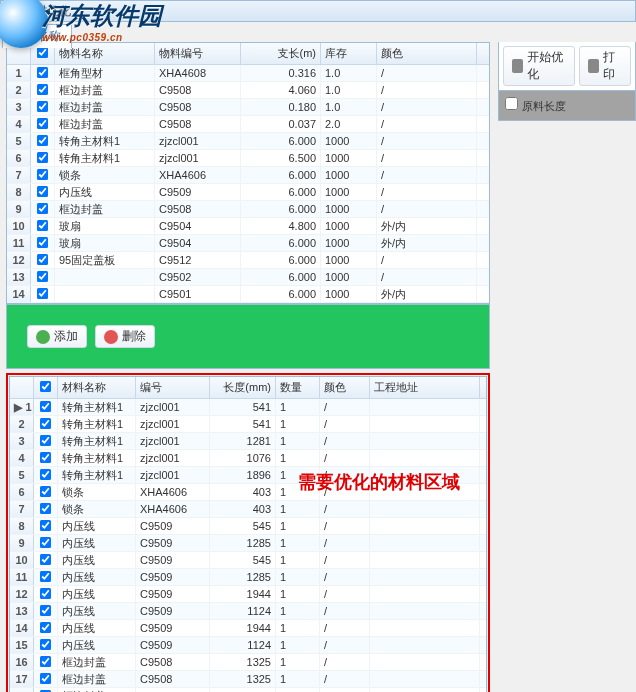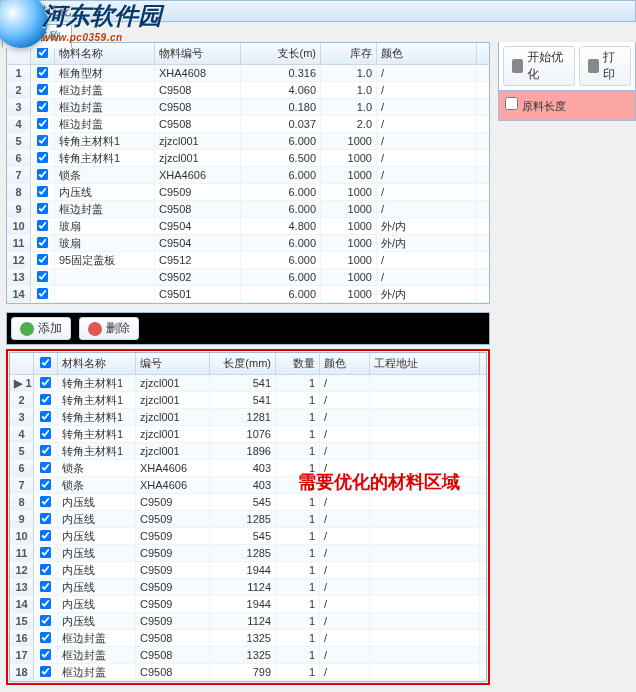--- a/index.html
+++ b/index.html
@@ -12,34 +12,34 @@
 .rightpane{position:absolute;left:498px;top:0;right:0}
 .grid{background:#fff;border:1px solid #9dbdd6}
 .grid .hdr{display:flex;background:linear-gradient(#f7fbff,#e4eef8);border-bottom:1px solid #c9d8e8;font-weight:normal;color:#333}
 .grid .hdr div{border-right:1px solid #c9d8e8;padding:3px 4px;font-size:11px}
 .grid .row{display:flex;border-bottom:1px solid #eef3f8;background:#fff}
 .grid .row:nth-child(odd){background:#f6fbff}
 .grid .row div{border-right:1px solid #eef3f8;padding:1px 4px;font-size:11px;height:16px;line-height:14px;overflow:hidden;white-space:nowrap}
 .c-idx{width:24px;text-align:center;font-weight:bold;color:#555;background:linear-gradient(#f7fbff,#e9f1fa)!important;border-right:1px solid #c9d8e8!important}
 .c-chk{width:24px;text-align:center}
 .c-chk input{margin:0;transform:scale(.85)}
-.top .c-name{width:100px}.top .c-code{width:86px;}.top .c-len{width:80px;text-align:right}.top .c-stock{width:56px;text-align:right}.top .c-color{width:100px}
-.toolbar{margin-top:8px;display:flex;gap:8px;padding:4px;background:#000000;border:1px solid #9dbdd6}
+.top .c-name{width:100px}.top .c-code{width:86px;}.top .c-len{width:80px;text-align:right}.top .c-stock{width:56px;text-align:left}.top .c-color{width:100px}
+.toolbar{margin-top:0;display:flex;gap:8px;padding:20px;background:#22c55e;border:1px solid #9dbdd6}
 .tbtn{display:inline-flex;align-items:center;gap:4px;padding:2px 8px;border:1px solid #cdd9e5;border-radius:3px;background:linear-gradient(#fff,#eef3f8);font-size:12px;cursor:pointer}
 .tbtn .i{width:14px;height:14px;border-radius:50%}
 .i-add{background:#4caf50}.i-del{background:#e25555}
 .opt-frame{margin-top:4px;border:2px solid #e00000;padding:1px}
 .opt-title{background:linear-gradient(#f7fbff,#e4eef8);border-bottom:1px solid #c9d8e8;padding:3px 6px;font-size:11px}
-.bot .c-name{width:78px}.bot .c-code{width:74px}.bot .c-len{width:66px;text-align:right}.bot .c-qty{width:44px;text-align:right}.bot .c-color{width:50px}.bot .c-addr{width:110px}
+.bot .c-name{width:78px}.bot .c-code{width:74px}.bot .c-len{width:66px;text-align:right}.bot .c-qty{width:44px;}.bot .c-color{width:50px}.bot .c-addr{width:110px}
 .tabs{display:flex;background:linear-gradient(#ebf3fb,#d6e5f5);border:1px solid #9dbdd6}
 .tabs div{padding:3px 7px;border-right:1px solid #9dbdd6;font-size:11px;cursor:pointer}
 .tabs .active{background:#fff}
 .rtools{background:#fff;border:1px solid #9dbdd6;border-top:none;padding:4px;display:flex;gap:4px}
 .rtools .tbtn .i{border-radius:2px;background:#888}
-.rpanel{background:#fca5a5;border:1px solid #9dbdd6;border-top:none;padding:6px;font-size:11px}
+.rpanel{background:#a3a3a3;border:1px solid #9dbdd6;border-top:none;padding:6px;font-size:11px}
 .rpanel input{margin-right:4px}
 .hdrchk{width:24px;text-align:center}
 .hdrchk input{transform:scale(.85)}
 .wm{position:absolute;left:-6px;top:-6px;z-index:50;display:flex;align-items:center;pointer-events:none}
 .wm .globe{width:54px;height:54px;border-radius:50%;background:radial-gradient(circle at 35% 35%,#fff,#6ec1ff 45%,#0b74c9 80%);box-shadow:0 2px 6px rgba(0,0,0,.3)}
 .wm .txt{margin-left:-6px}
 .wm .cn{font-size:24px;font-weight:bold;color:#063a6b;font-style:italic;text-shadow:0 1px 0 #fff}
 .wm .url{font-size:10px;font-weight:bold;color:#c2410c;font-style:italic;letter-spacing:.5px}
 .annot{position:absolute;left:298px;top:470px;color:#e00000;font-size:18px;font-weight:bold;z-index:20;pointer-events:none}
 </style>

